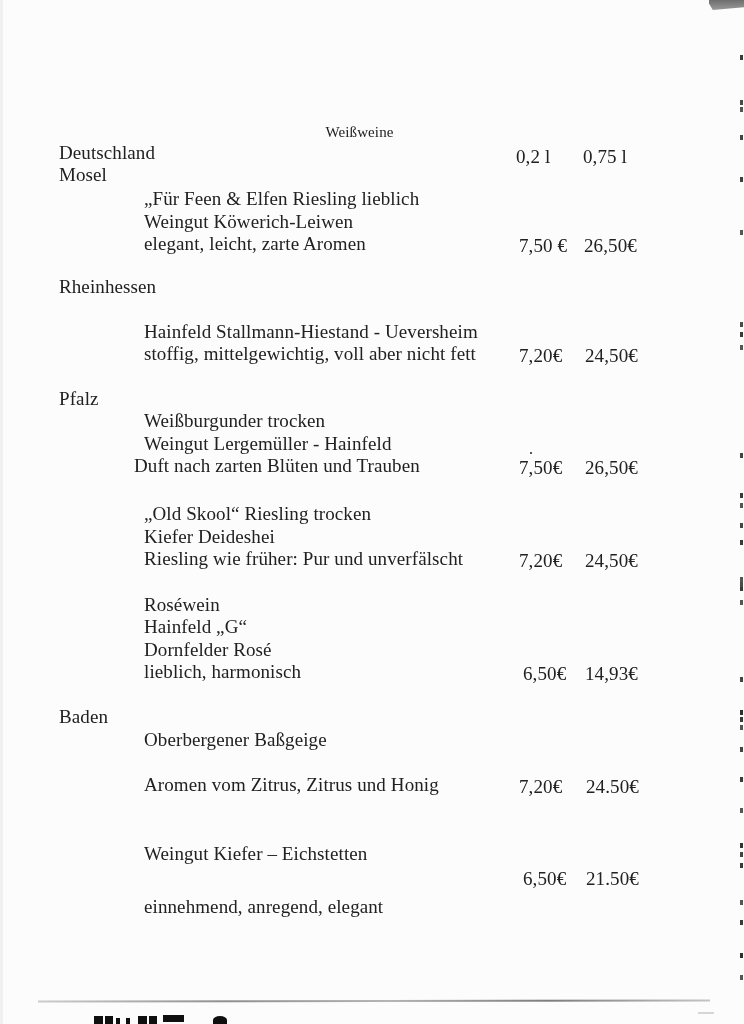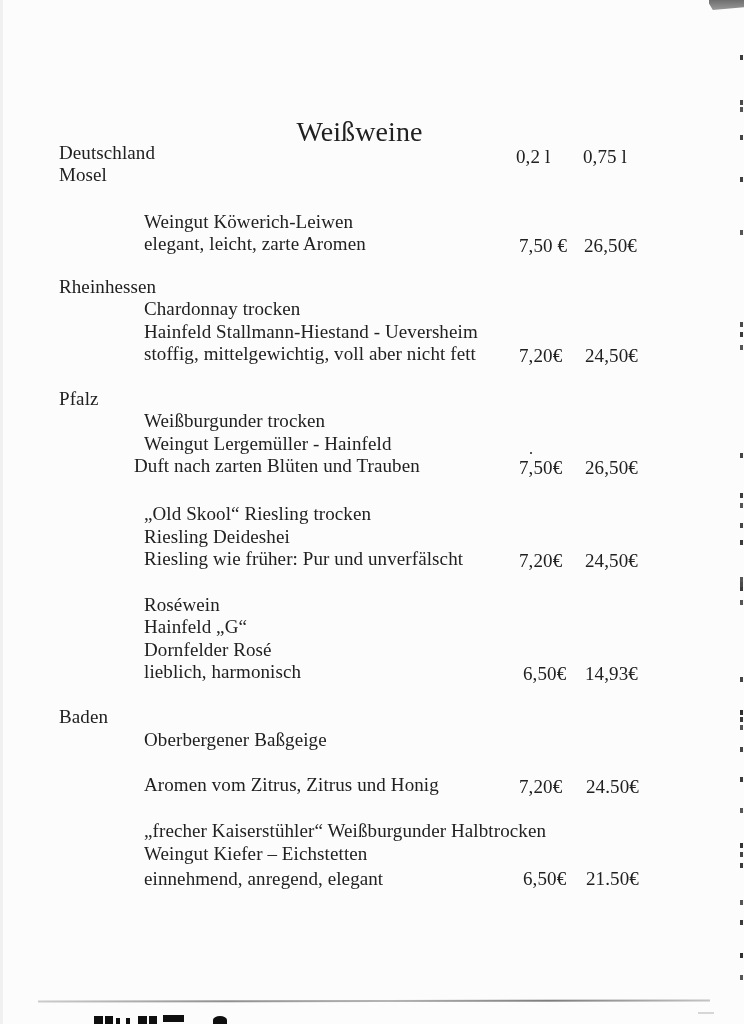--- a/index.html
+++ b/index.html
@@ -16,21 +16,21 @@
     position:absolute;
     font-size:19px;
     line-height:22px;
     white-space:nowrap;
     letter-spacing:.1px;
   }
   .title{
     left:0;right:0;
     text-align:center;
     padding-right:25px;
-    font-size:28px;
+    font-size:15px;
   }
   .edge-strip{
     position:absolute;left:0;top:0;width:3px;height:100%;
     background:#f0f0f0;
   }
   .top-blob{
     position:absolute;top:0;right:-3px;width:38px;height:10px;
     background:linear-gradient(#6e6e6e,#9a9a9a);
     clip-path:polygon(0 0,100% 0,100% 70%,10% 100%,0 35%);
   }
@@ -64,63 +64,62 @@
   <div class="edge-strip"></div>
   <div class="top-blob"></div>
   <div class="edge-marks"></div>
 
   <div class="ln title" style="top:121px">Weißweine</div>
   <div class="ln" style="top:142px;left:59px">Deutschland</div>
   <div class="ln" style="top:146px;left:516px">0,2 l</div>
   <div class="ln" style="top:146px;left:583px">0,75 l</div>
 
   <div class="ln" style="top:164px;left:59px">Mosel</div>
+  <div class="ln" style="top:188px;left:144px">„Für Feen &amp; Elfen Riesling lieblich</div>
   <div class="ln" style="top:211px;left:144px">Weingut Köwerich-Leiwen</div>
   <div class="ln" style="top:233px;left:144px">elegant, leicht, zarte Aromen</div>
   <div class="ln" style="top:235px;left:519px">7,50 €</div>
   <div class="ln" style="top:235px;left:584px">26,50€</div>
 
   <div class="ln" style="top:276px;left:59px">Rheinhessen</div>
-  <div class="ln" style="top:298px;left:144px">Chardonnay trocken</div>
   <div class="ln" style="top:321px;left:144px">Hainfeld Stallmann-Hiestand - Ueversheim</div>
   <div class="ln" style="top:343px;left:144px">stoffig, mittelgewichtig, voll aber nicht fett</div>
   <div class="ln" style="top:345px;left:519px">7,20€</div>
   <div class="ln" style="top:345px;left:585px">24,50€</div>
 
   <div class="ln" style="top:388px;left:59px">Pfalz</div>
 
   <div class="ln" style="top:410px;left:144px">Weißburgunder trocken</div>
   <div class="ln" style="top:433px;left:144px">Weingut Lergemüller - Hainfeld</div>
   <div class="ln" style="top:455px;left:134px">Duft nach zarten Blüten und Trauben</div>
   <div class="ln" style="top:457px;left:519px">7,50€</div>
   <div class="ln" style="top:457px;left:585px">26,50€</div>
 
   <div class="ln" style="top:503px;left:144px">„Old Skool“ Riesling trocken</div>
-  <div class="ln" style="top:526px;left:144px">Riesling Deideshei</div>
+  <div class="ln" style="top:526px;left:144px">Kiefer Deideshei</div>
   <div class="ln" style="top:548px;left:144px">Riesling wie früher: Pur und unverfälscht</div>
   <div class="ln" style="top:550px;left:519px">7,20€</div>
   <div class="ln" style="top:550px;left:585px">24,50€</div>
 
   <div class="ln" style="top:594px;left:144px">Roséwein</div>
   <div class="ln" style="top:616px;left:144px">Hainfeld „G“</div>
   <div class="ln" style="top:639px;left:144px">Dornfelder Rosé</div>
   <div class="ln" style="top:661px;left:144px">lieblich, harmonisch</div>
   <div class="ln" style="top:663px;left:523px">6,50€</div>
   <div class="ln" style="top:663px;left:585px">14,93€</div>
 
   <div class="ln" style="top:706px;left:59px">Baden</div>
 
   <div class="ln" style="top:729px;left:144px">Oberbergener Baßgeige</div>
   <div class="ln" style="top:774px;left:144px">Aromen vom Zitrus, Zitrus und Honig</div>
   <div class="ln" style="top:776px;left:519px">7,20€</div>
   <div class="ln" style="top:776px;left:586px">24.50€</div>
 
-  <div class="ln" style="top:820px;left:144px">„frecher Kaiserstühler“ Weißburgunder Halbtrocken</div>
   <div class="ln" style="top:843px;left:144px">Weingut Kiefer – Eichstetten</div>
-  <div class="ln" style="top:868px;left:144px">einnehmend, anregend, elegant</div>
+  <div class="ln" style="top:896px;left:144px">einnehmend, anregend, elegant</div>
   <div class="ln" style="top:868px;left:523px">6,50€</div>
   <div class="ln" style="top:868px;left:586px">21.50€</div>
 
   <div class="ink-dot"></div>
   <div class="fold-line"></div>
   <div class="faint-dash"></div>
 
   <div>
     <div class="frag" style="left:94px;top:1016px;width:9px;height:8px"></div>
     <div class="frag" style="left:105px;top:1016px;width:8px;height:8px"></div>

